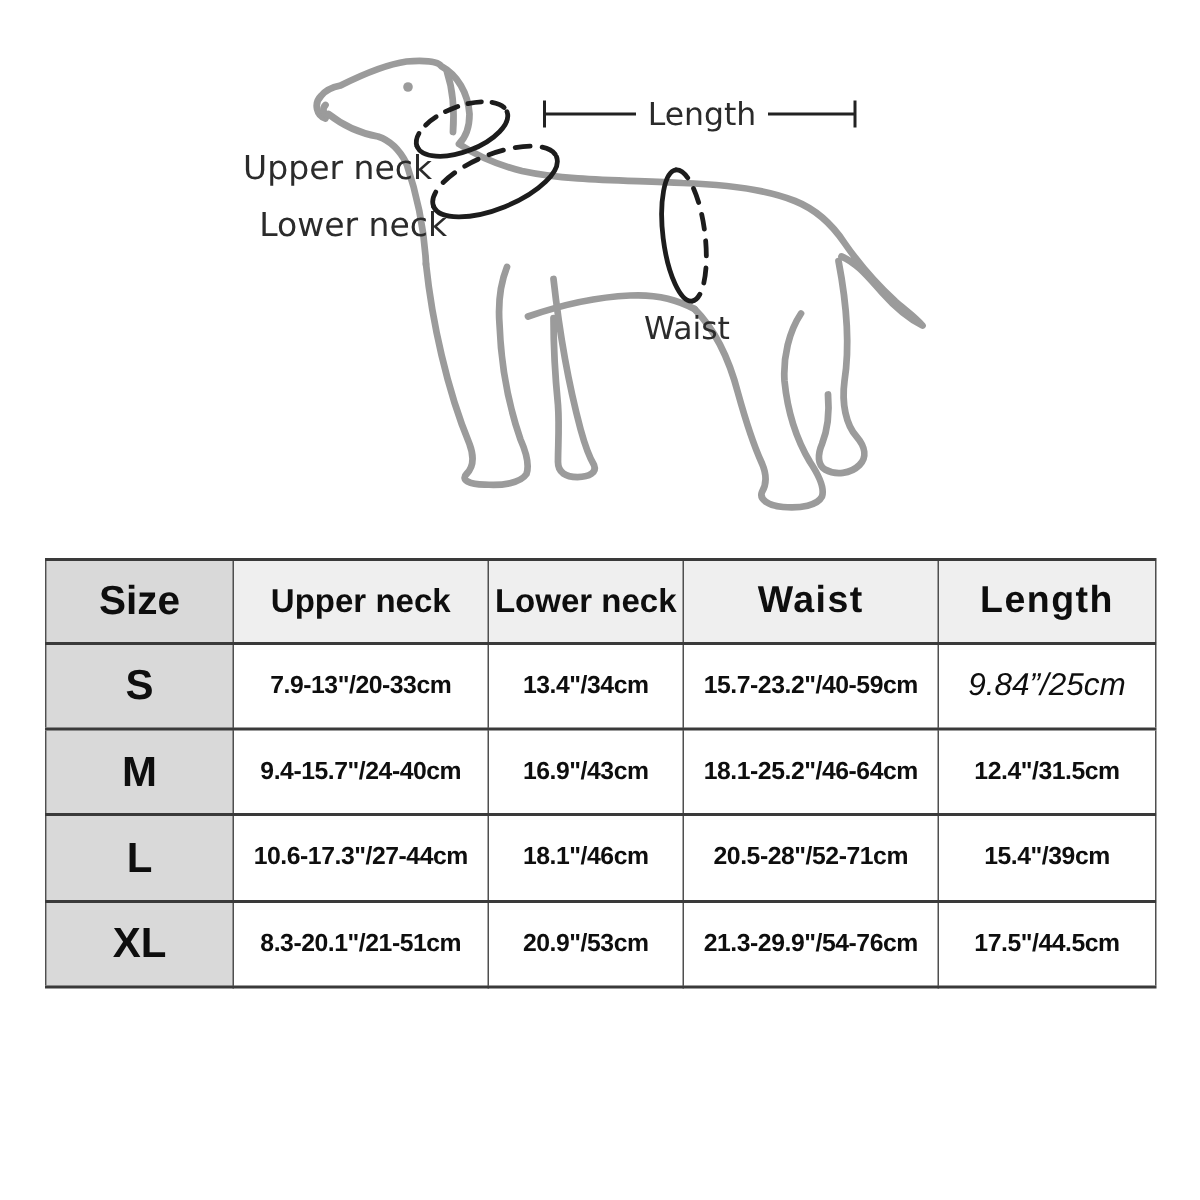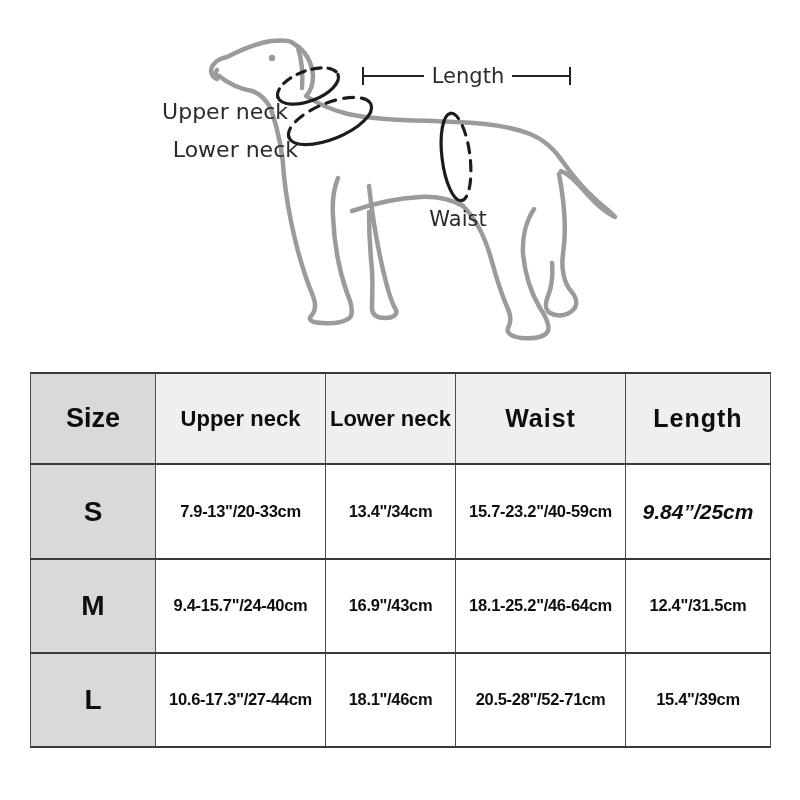--- a/index.html
+++ b/index.html
@@ -9,39 +9,39 @@
   }
   .diagram-svg { position:absolute; left:0; top:4px; }
   .diagram-svg text {
     font-family:"DejaVu Sans","Liberation Sans",sans-serif;
     fill:#2b2b2b;
   }
   .lbl-neck { font-size:22px; }
   .lbl-small { font-size:21px; }
 
   table.size-table {
-    position:absolute; left:30px; top:372px; width:740px; height:376px;
+    position:absolute; left:30px; top:372px; width:740px; height:287px;
     border-collapse:collapse; table-layout:fixed; color:#0e0e0e;
     border-top:2px solid #3a3a3a; border-bottom:2px solid #3a3a3a;
     border-left:1px solid #4f4f4f; border-right:1px solid #4f4f4f;
   }
   .size-table tr { border-bottom:2px solid #3a3a3a; }
   .size-table th, .size-table td {
     border-left:1px solid #4f4f4f; text-align:center; vertical-align:middle; padding:0;
   }
   .size-table th:first-child, .size-table td:first-child { border-left:none; }
 
   .col-head { background:#efefef; font-weight:bold; }
   .head-size { background:#d9d9d9; font-size:27px; font-weight:bold; }
   .head-sm  { font-size:22px; letter-spacing:0px; }
   .head-lg  { font-size:25px; letter-spacing:1px; }
 
   .size-col { background:#d9d9d9; font-weight:bold; font-size:28px; }
   .data-cell { background:#ffffff; font-size:16.5px; font-weight:bold; letter-spacing:-0.3px; }
-  .highlight-cell { font-size:21px; font-weight:bold; font-style:italic; letter-spacing:0; }
+  .highlight-cell { font-size:21px; font-weight:normal; font-style:italic; letter-spacing:0; }
 </style>
 </head>
 <body>
 
 <div class="page">
 
   <svg class="diagram-svg" width="800" height="360" viewBox="0 0 800 360">
 
     <g stroke="#9b9b9b" stroke-width="4.5" fill="none" stroke-linecap="round" stroke-linejoin="round">
       <path d="M 217,75 C 211,73 209,65 214,60 C 217,56 222,54 227,53
@@ -125,15 +125,22 @@
       <td class="data-cell">18.1-25.2"/46-64cm</td>
       <td class="data-cell">12.4"/31.5cm</td>
     </tr>
     <tr>
       <td class="size-col">L</td>
       <td class="data-cell">10.6-17.3"/27-44cm</td>
       <td class="data-cell">18.1"/46cm</td>
       <td class="data-cell">20.5-28"/52-71cm</td>
       <td class="data-cell">15.4"/39cm</td>
     </tr>
+    <tr>
+      <td class="size-col">XL</td>
+      <td class="data-cell">8.3-20.1"/21-51cm</td>
+      <td class="data-cell">20.9"/53cm</td>
+      <td class="data-cell">21.3-29.9"/54-76cm</td>
+      <td class="data-cell">17.5"/44.5cm</td>
+    </tr>
   </tbody>
     </table>
 </div>
 
 </body></html>

